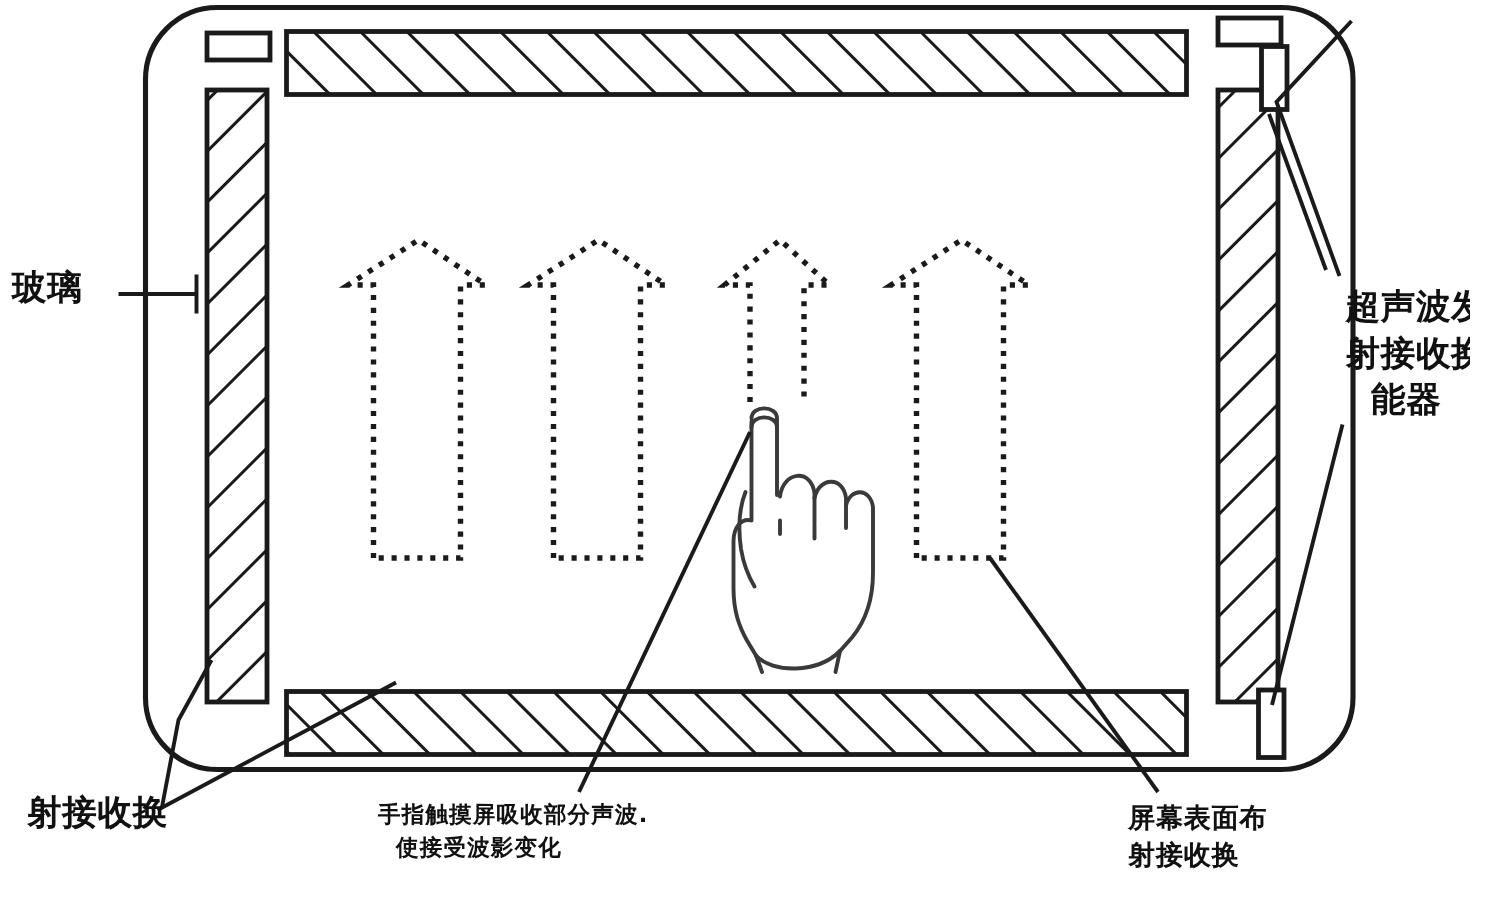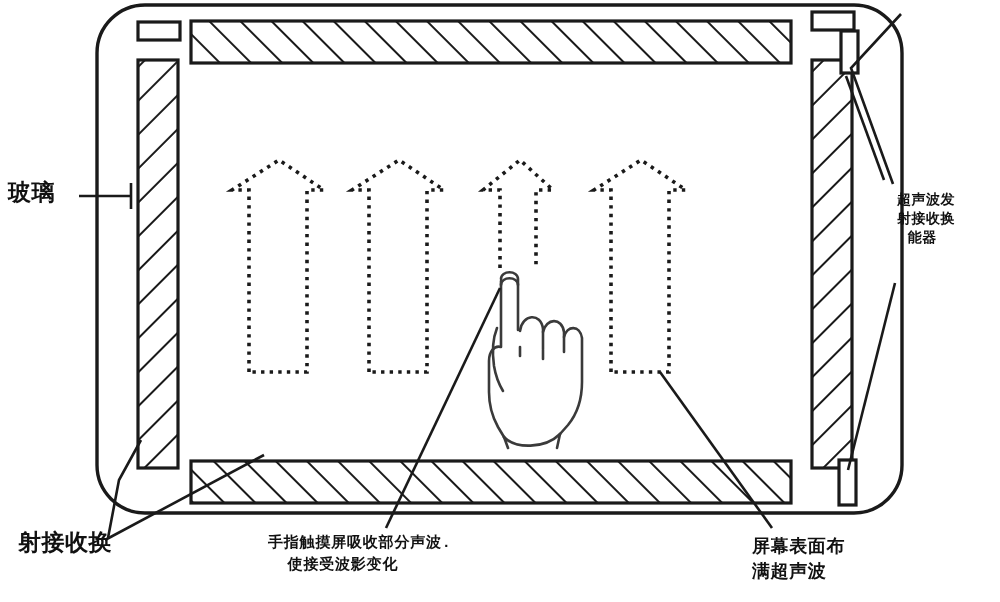--- a/index.html
+++ b/index.html
@@ -31,35 +31,34 @@
     letter-spacing: 0.5px;
   }
   #label-glass {
     left: 8px;
     top: 178px;
     font-size: 23px;
   }
   #label-transducer {
     left: 897px;
     top: 190px;
-    font-size: 14px;
+    font-size: 23px;
     line-height: 1.34;
   }
   #label-stripes {
     left: 18px;
     top: 528px;
     font-size: 23px;
   }
   #label-finger {
-    left: 268px;
+    left: 252px;
     top: 533px;
     font-size: 15px;
     line-height: 1.45;
     letter-spacing: 0.8px;
-    font-family: Liberation Mono, monospace;
   }
   #label-surface {
     left: 752px;
     top: 533px;
     font-size: 18px;
     line-height: 1.4;
     letter-spacing: 0.6px;
   }
 </style>
 </head>
@@ -140,15 +139,15 @@
   <div class="lbl" id="label-transducer">超声波发
 射接收换
   能器</div>
 
   <div class="lbl" id="label-stripes">射接收换</div>
 
   <div class="lbl" id="label-finger">手指触摸屏吸收部分声波.
   使接受波影变化</div>
 
   <div class="lbl" id="label-surface">屏幕表面布
-满超声波</div>
+射接收换</div>
 
 </div>
 
 </body></html>

